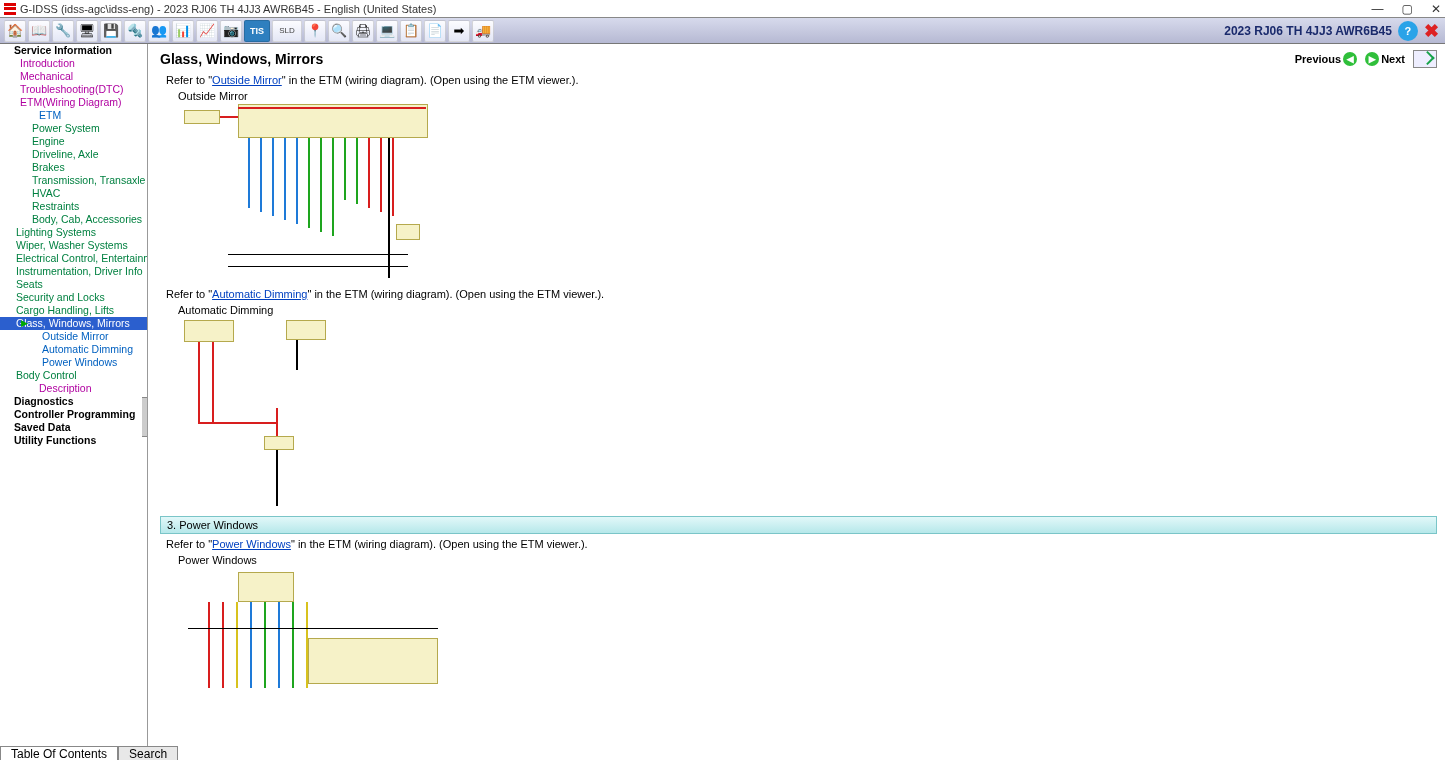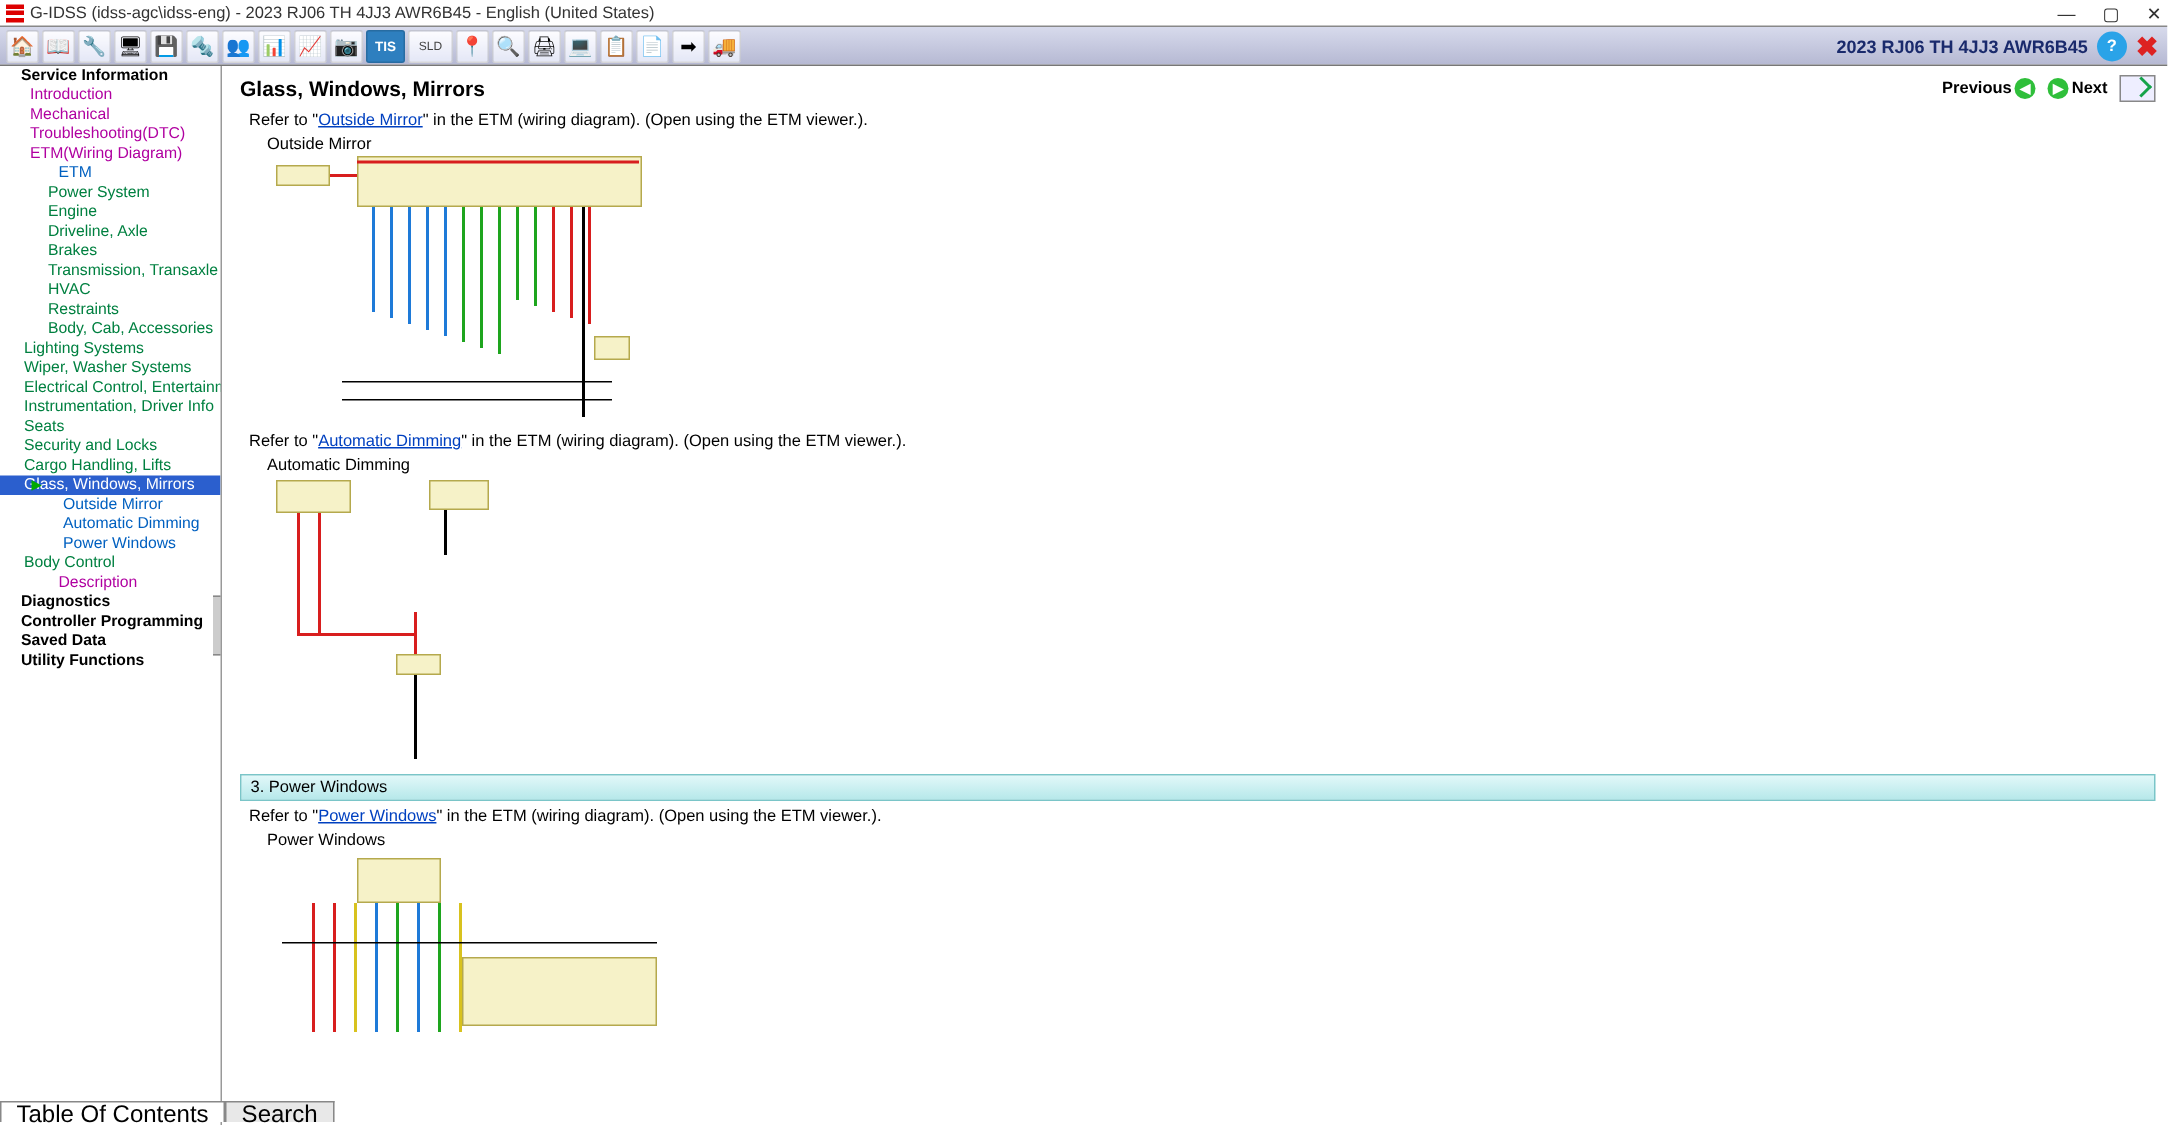--- a/index.html
+++ b/index.html
@@ -54,21 +54,21 @@
   
   .schem{position:relative;background:#fff}
   .schem .box{position:absolute;background:#f6f2c8;border:1px solid #b5a94d}
   .schem .wire{position:absolute;background:#000}
   .schem .wred{background:#d81e1e}
   .schem .wblu{background:#1e7ad8}
   .schem .wgrn{background:#1ea51e}
   .schem .wyel{background:#d8c21e}
 
   
-  #tabs{position:absolute;left:0;bottom:16px;height:14px;display:flex;font-size:16px}
+  #tabs{position:absolute;left:0;bottom:4px;height:14px;display:flex;font-size:12px}
   #tabs div{border:1px solid #888;border-bottom:none;padding:0 10px;background:#e8e8e8;cursor:pointer}
   #tabs div.active{background:#fff}
 </style>
 </head>
 <body>
 
 <div id="titlebar">
   <span class="app-ico">
       <span></span>
       <span></span>

